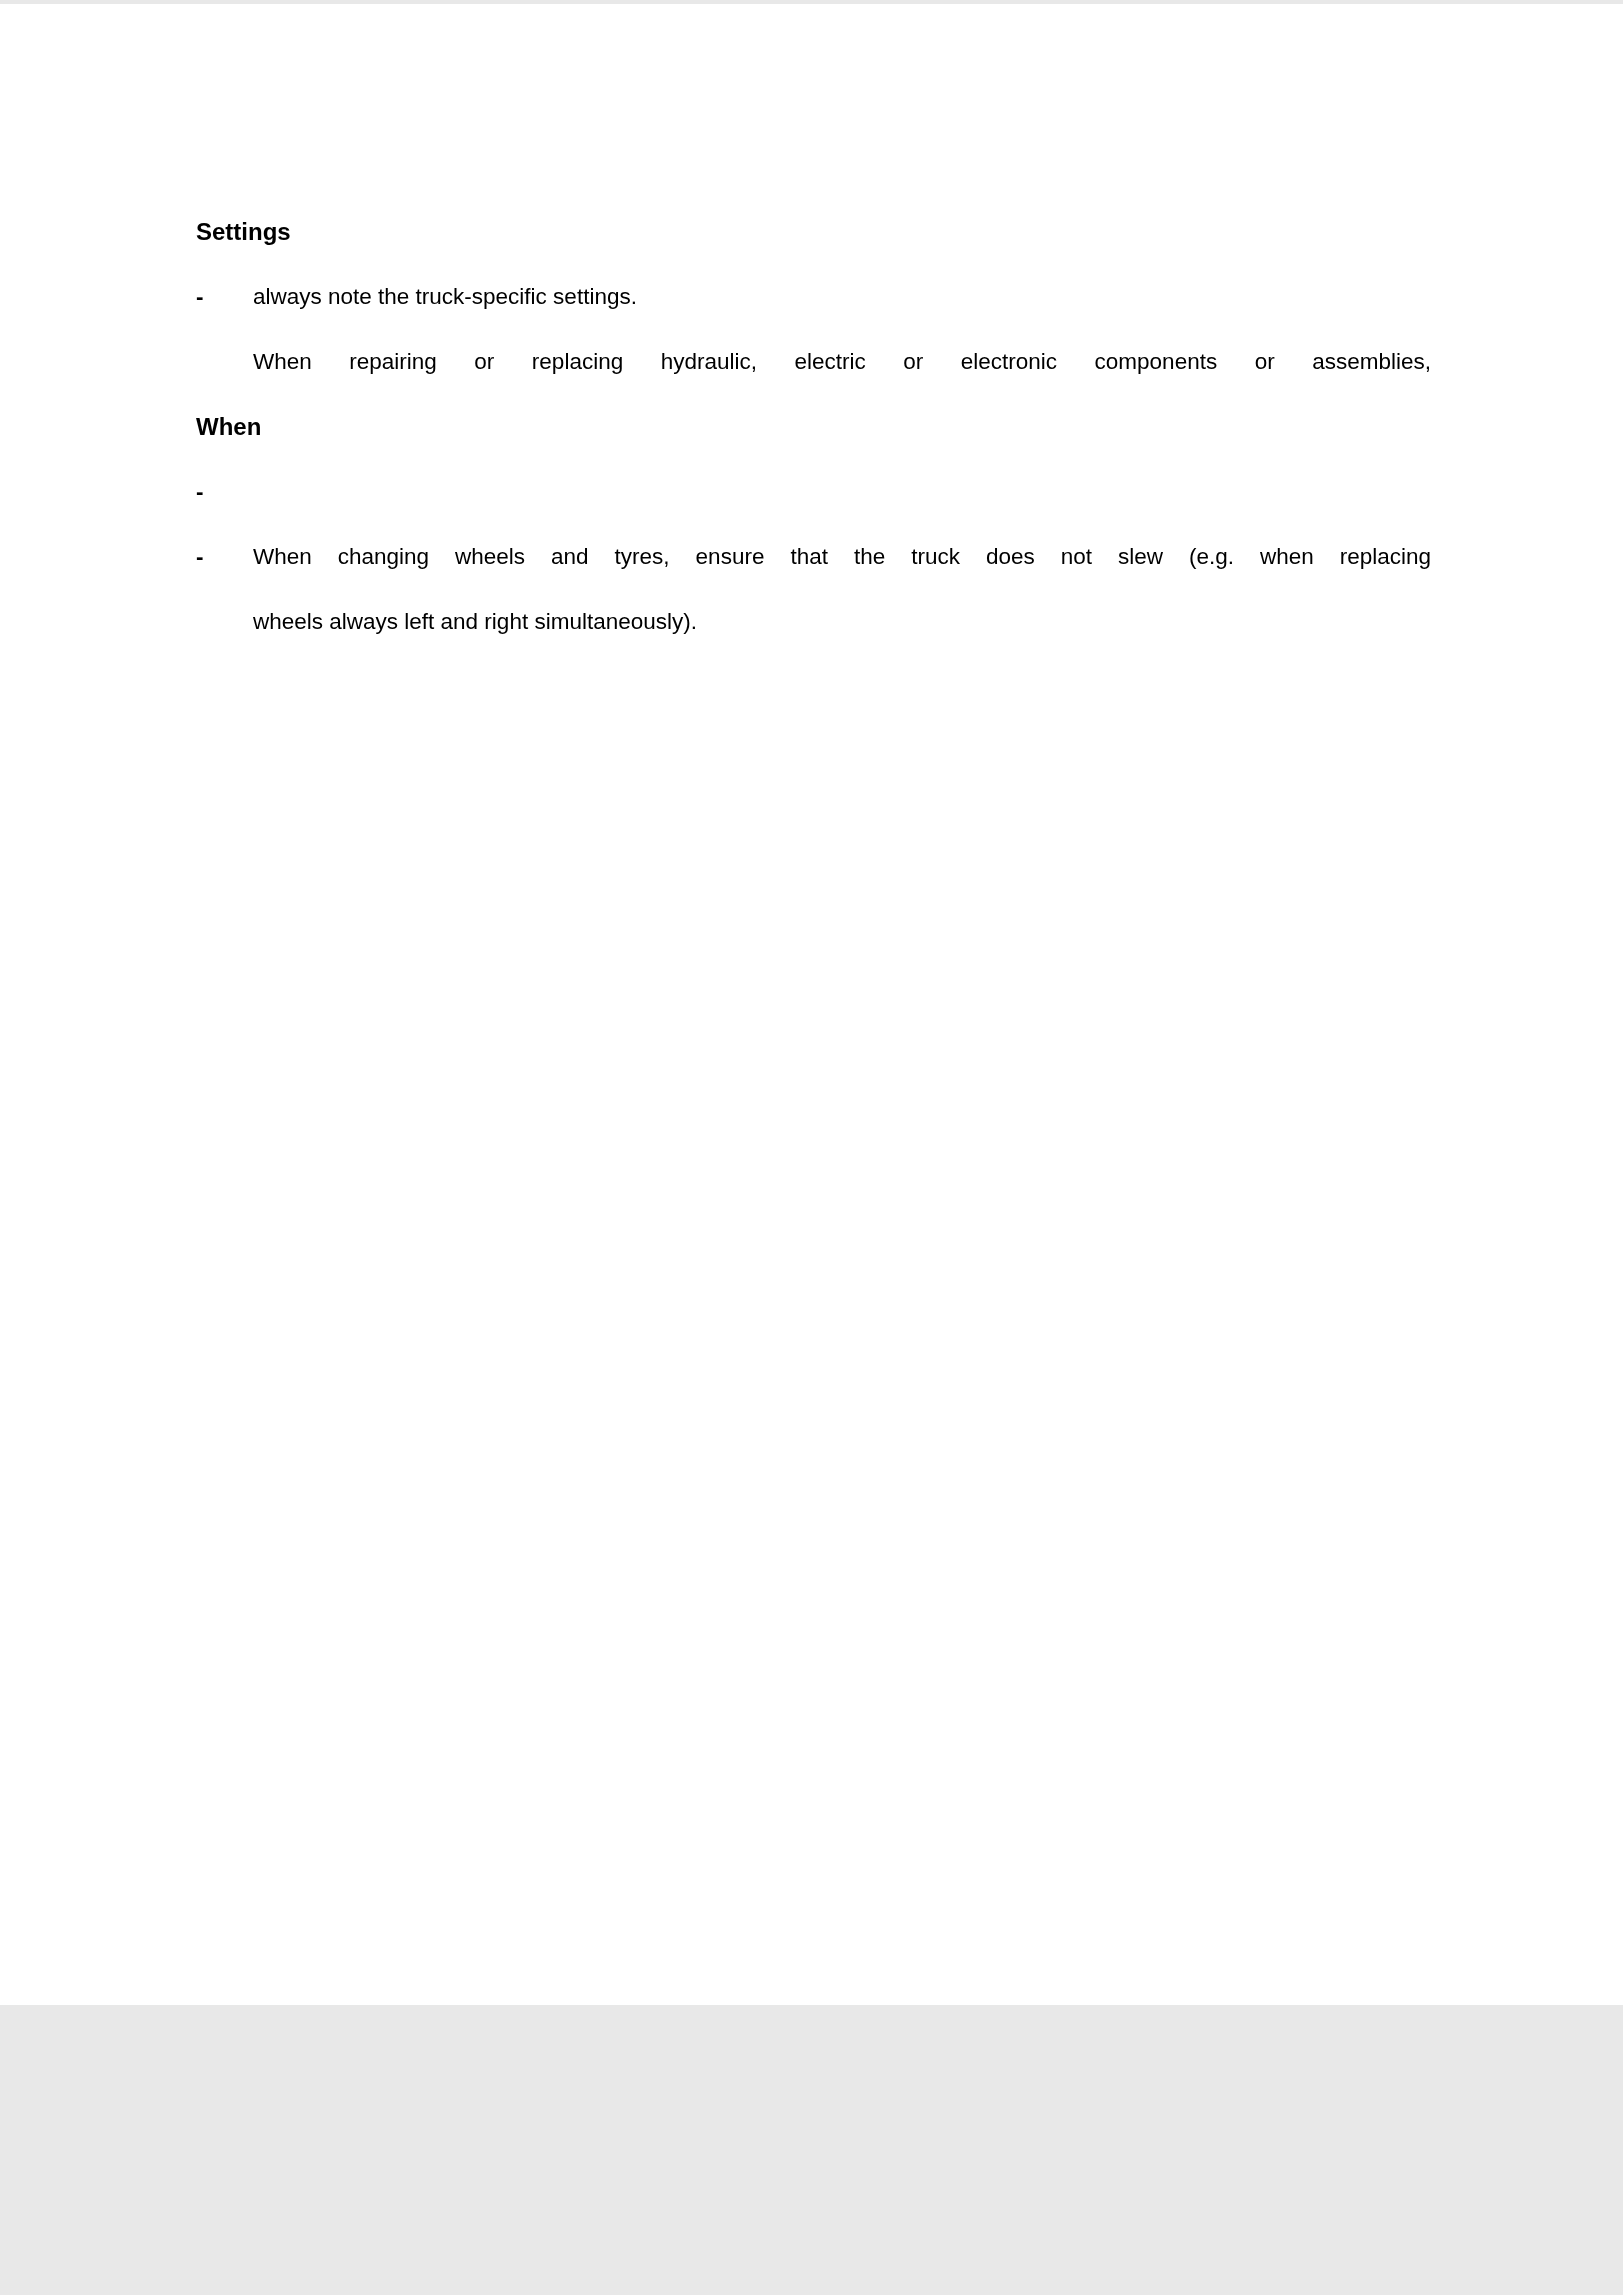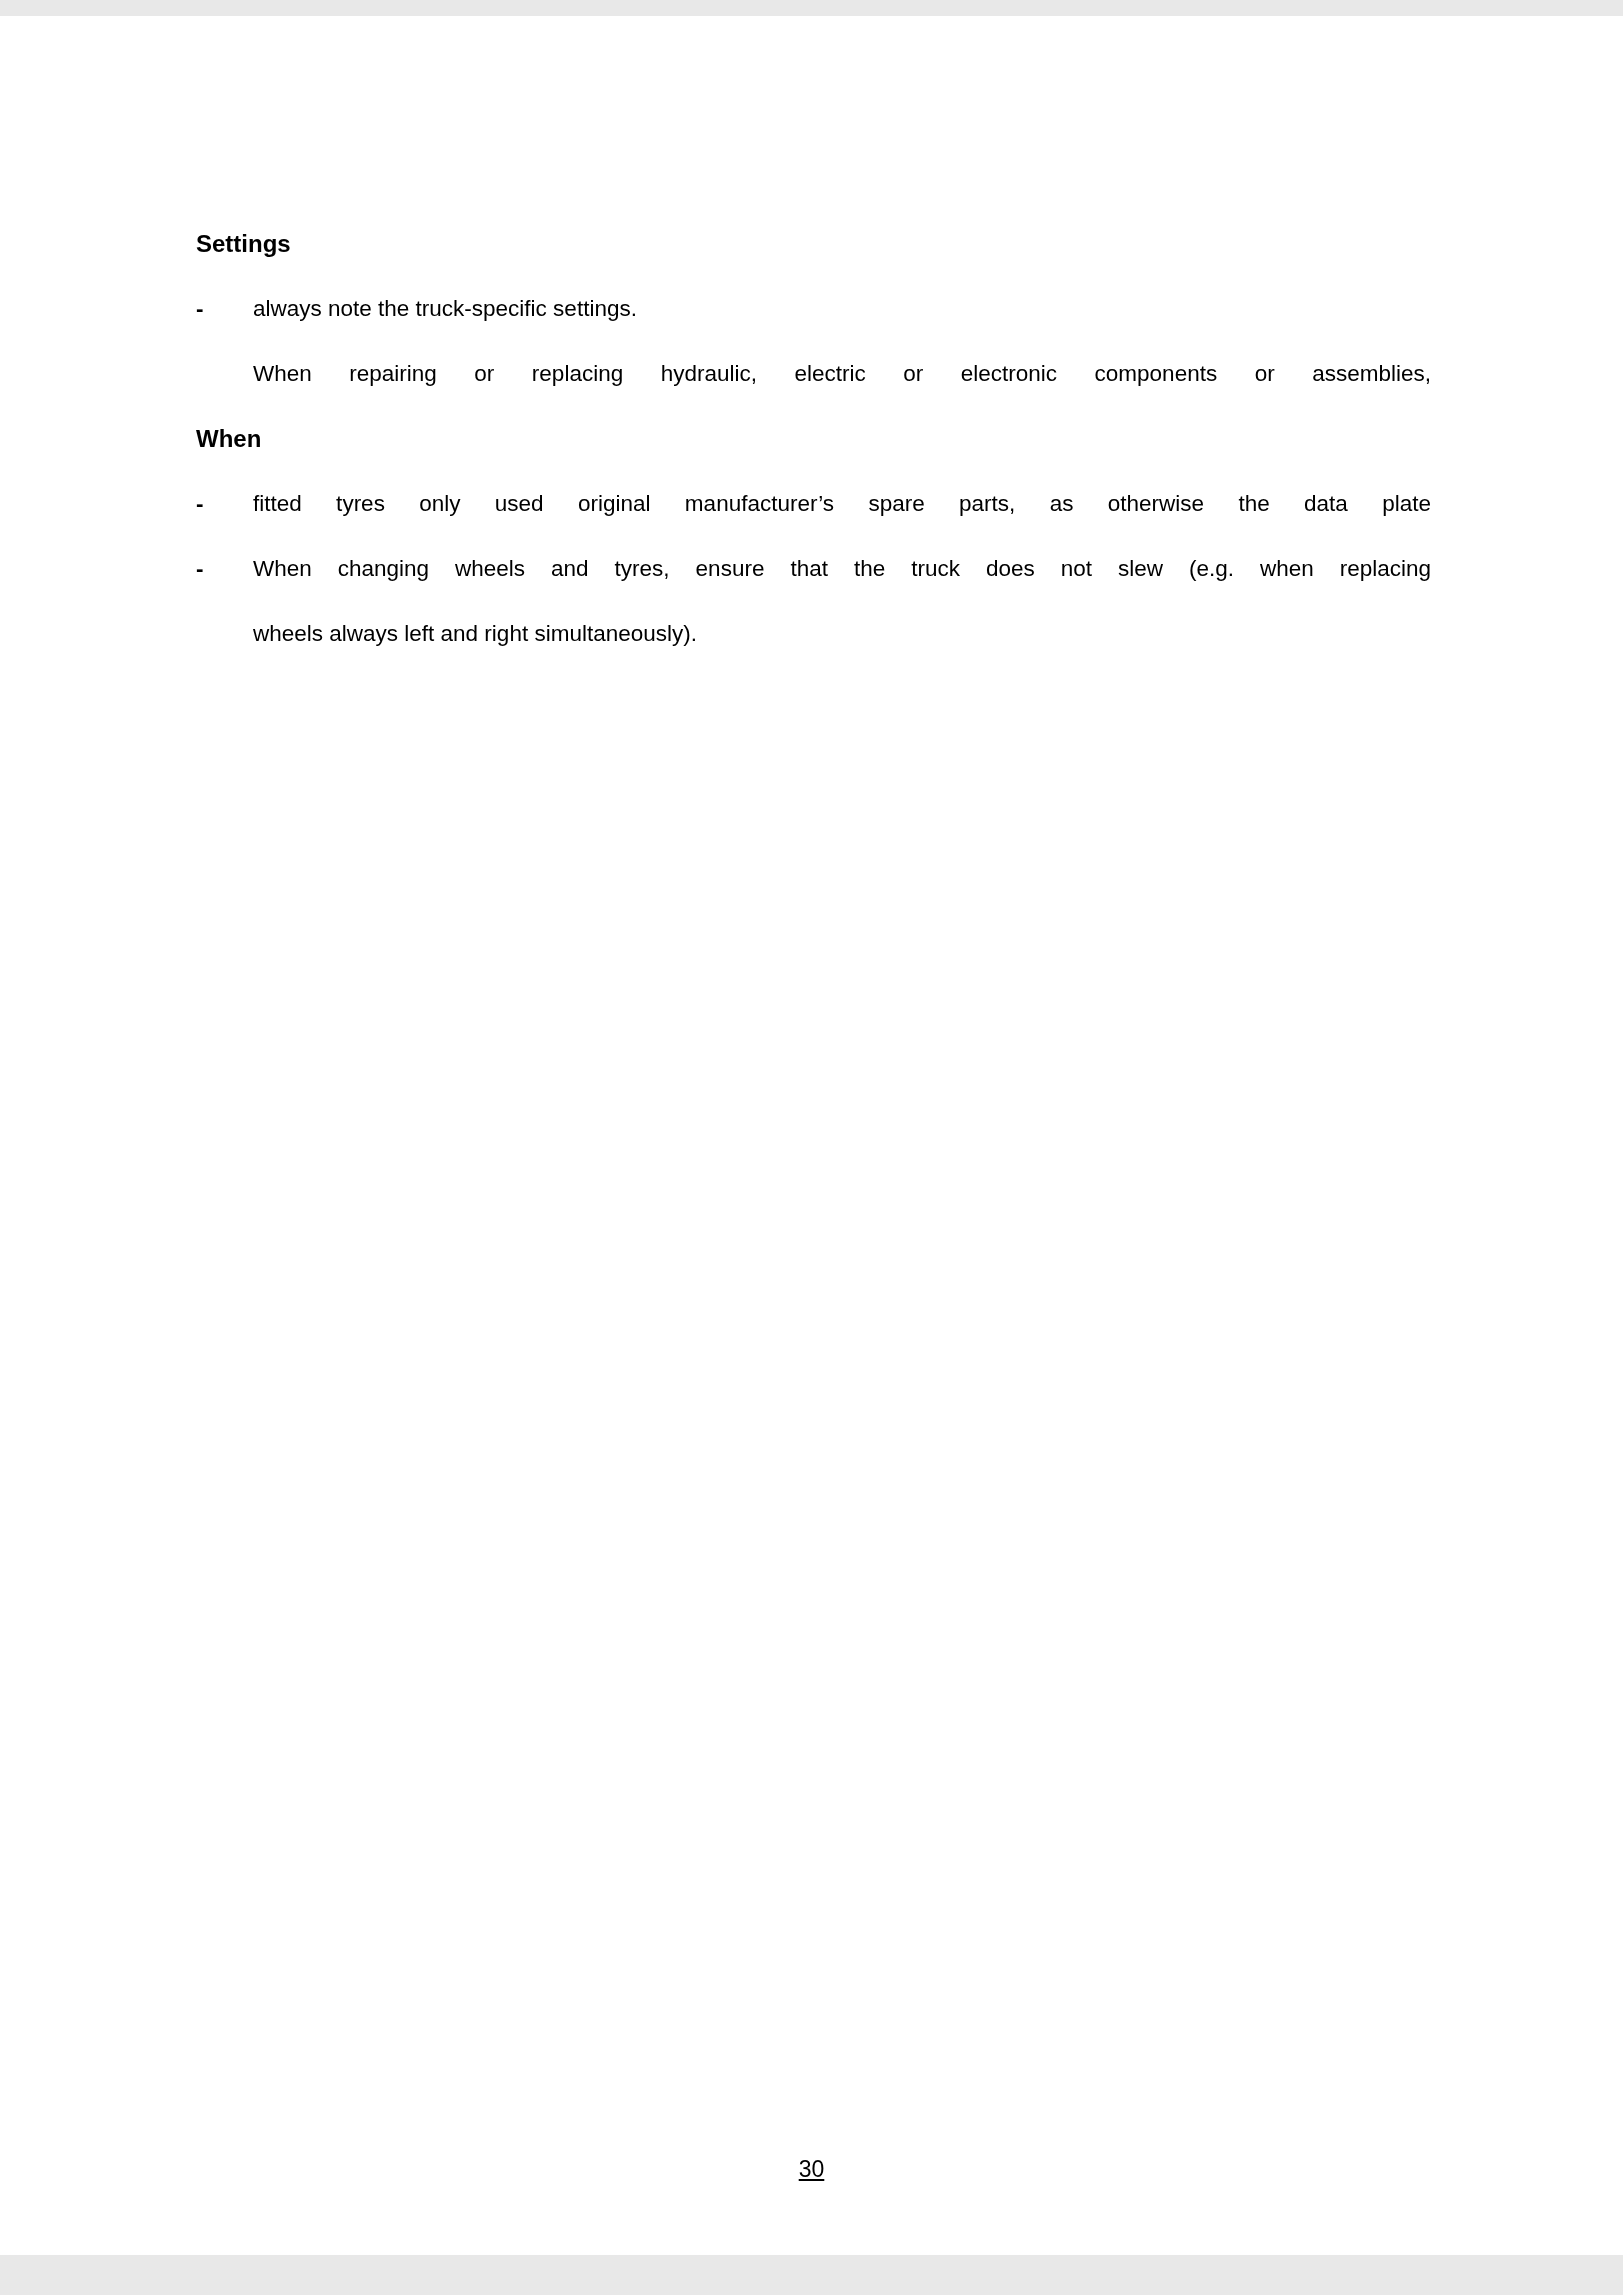--- a/index.html
+++ b/index.html
@@ -1,24 +1,24 @@
 <!DOCTYPE html>
 <html style="font-size:11px"><head>
 <meta charset="utf-8">
 <style>
   * { margin: 0; padding: 0; box-sizing: border-box; }
   html, body { background: #e8e8e8; }
   .page {
     position: relative;
     width: 1623px;
-    height: 2239px;
+    height: 2001px;
     background: #ffffff;
     font-family: "Liberation Sans", sans-serif;
     color: #000000;
-    margin: 16px auto;
+    margin: 4px auto;
     overflow: hidden;
   }
   .content {
     position: absolute;
     top: 195px;
     left: 196px;
     width: 1235px;
   }
   .heading {
     font-size: 24px;
@@ -74,21 +74,20 @@
         <div class="line">always note the truck-specific settings.</div>
         <div class="line justified">When repairing or replacing hydraulic, electric or electronic components or assemblies,</div>
       </div>
     </div>
 
     <div class="heading">When</div>
 
     <div class="bullet">
       <span class="marker">-</span>
       <div class="lines">
-        <div class="line justified">fitted tyres only used original manufacturer’s spare parts, as otherwise the data plate</div>
       </div>
     </div>
 
     <div class="bullet">
       <span class="marker">-</span>
       <div class="lines">
         <div class="line justified">When changing wheels and tyres, ensure that the truck does not slew (e.g. when replacing</div>
         <div class="line">wheels always left and right simultaneously).</div>
       </div>
     </div>

